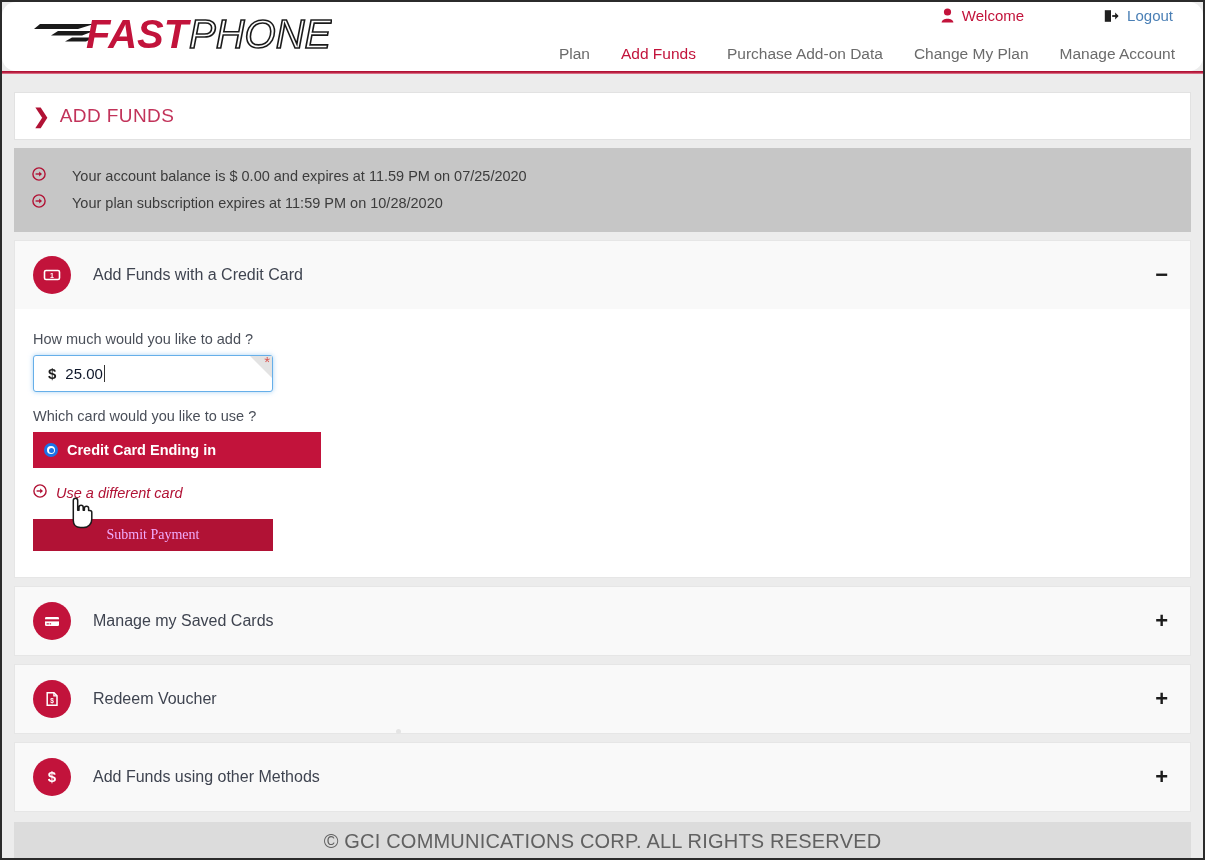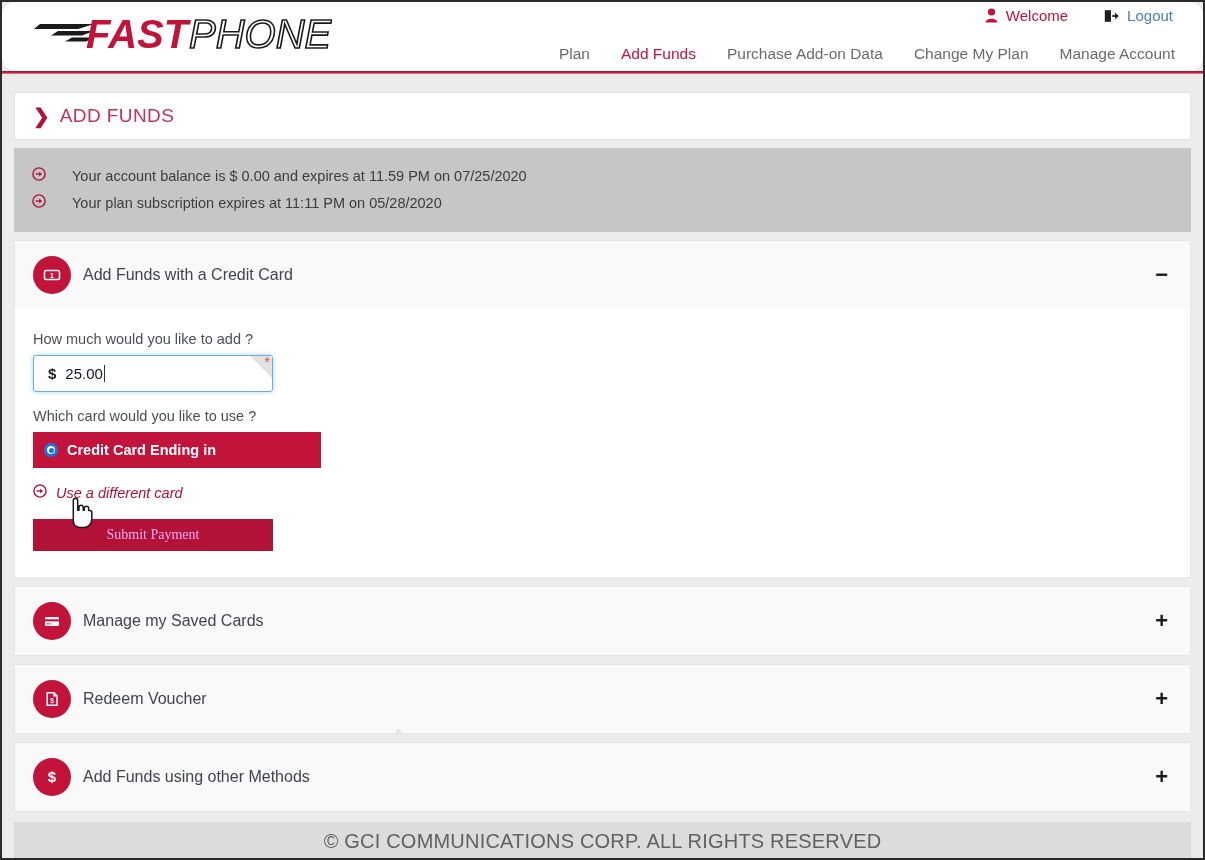--- a/index.html
+++ b/index.html
@@ -26,21 +26,21 @@
   .logo {
     position: absolute;
     left: 30px; top: 8px;
     width: 300px; height: 48px;
   }
   .util-nav {
     position: absolute;
     top: 5px; right: 30px;
     display: flex;
     align-items: center;
-    gap: 36px;
+    gap: 80px;
     font-size: 15px;
   }
   .util-link {
     display: flex;
     align-items: center;
     gap: 8px;
     cursor: pointer;
     white-space: nowrap;
   }
   .util-welcome { color: #c2133b; }
@@ -122,21 +122,21 @@
   .acc-icon {
     width: 38px; height: 38px;
     border-radius: 50%;
     background: #c2133b;
     display: flex;
     align-items: center;
     justify-content: center;
     flex: 0 0 auto;
   }
   .acc-label {
-    margin-left: 12px;
+    margin-left: 22px;
     font-size: 16px;
     color: #3f4450;
     flex: 1 1 auto;
   }
   .acc-toggle {
     font-size: 22px;
     font-weight: bold;
     color: #1b1b1b;
     line-height: 1;
     user-select: none;
@@ -347,21 +347,21 @@
         <span>Your account balance is $ 0.00 and expires at 11.59 PM on 07/25/2020</span>
       </div>
       <div class="alert-line">
         <span>
           <svg width="14" height="14" viewBox="0 0 14 14">
             <circle cx="7" cy="7" r="6.1" fill="none" stroke="#b11235" stroke-width="1.4"></circle>
             <path d="M3.6 7 L9.2 7" stroke="#b11235" stroke-width="1.4"></path>
             <path d="M7.2 4.6 L9.9 7 L7.2 9.4 Z" fill="#b11235"></path>
           </svg>
         </span>
-        <span>Your plan subscription expires at 11:11 PM on 05/28/2020</span>
+        <span>Your plan subscription expires at 11:59 PM on 10/28/2020</span>
       </div>
     </div>
 
     <div class="accordion">
 
       <div class="acc-section">
         <div class="acc-head">
           <span class="acc-icon">
             <svg width="20" height="20" viewBox="0 0 20 20">
               <rect x="2.5" y="5.5" width="15" height="9" rx="1.5" fill="none" stroke="#fff" stroke-width="1.6"></rect>

